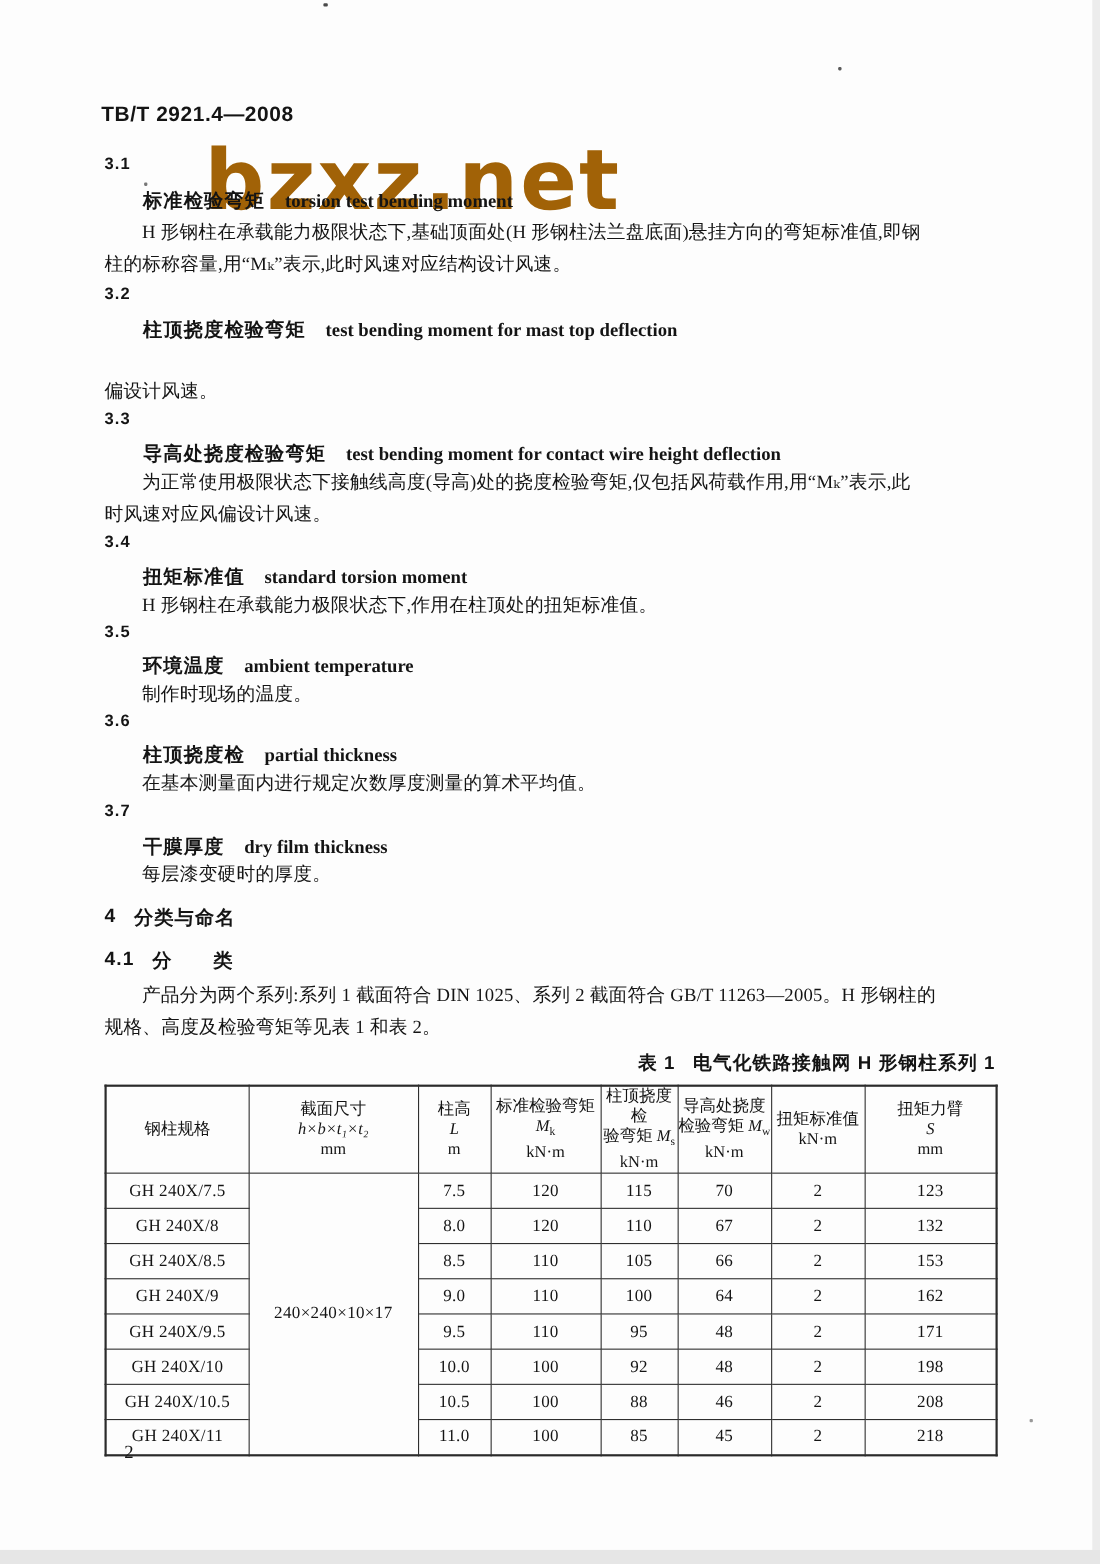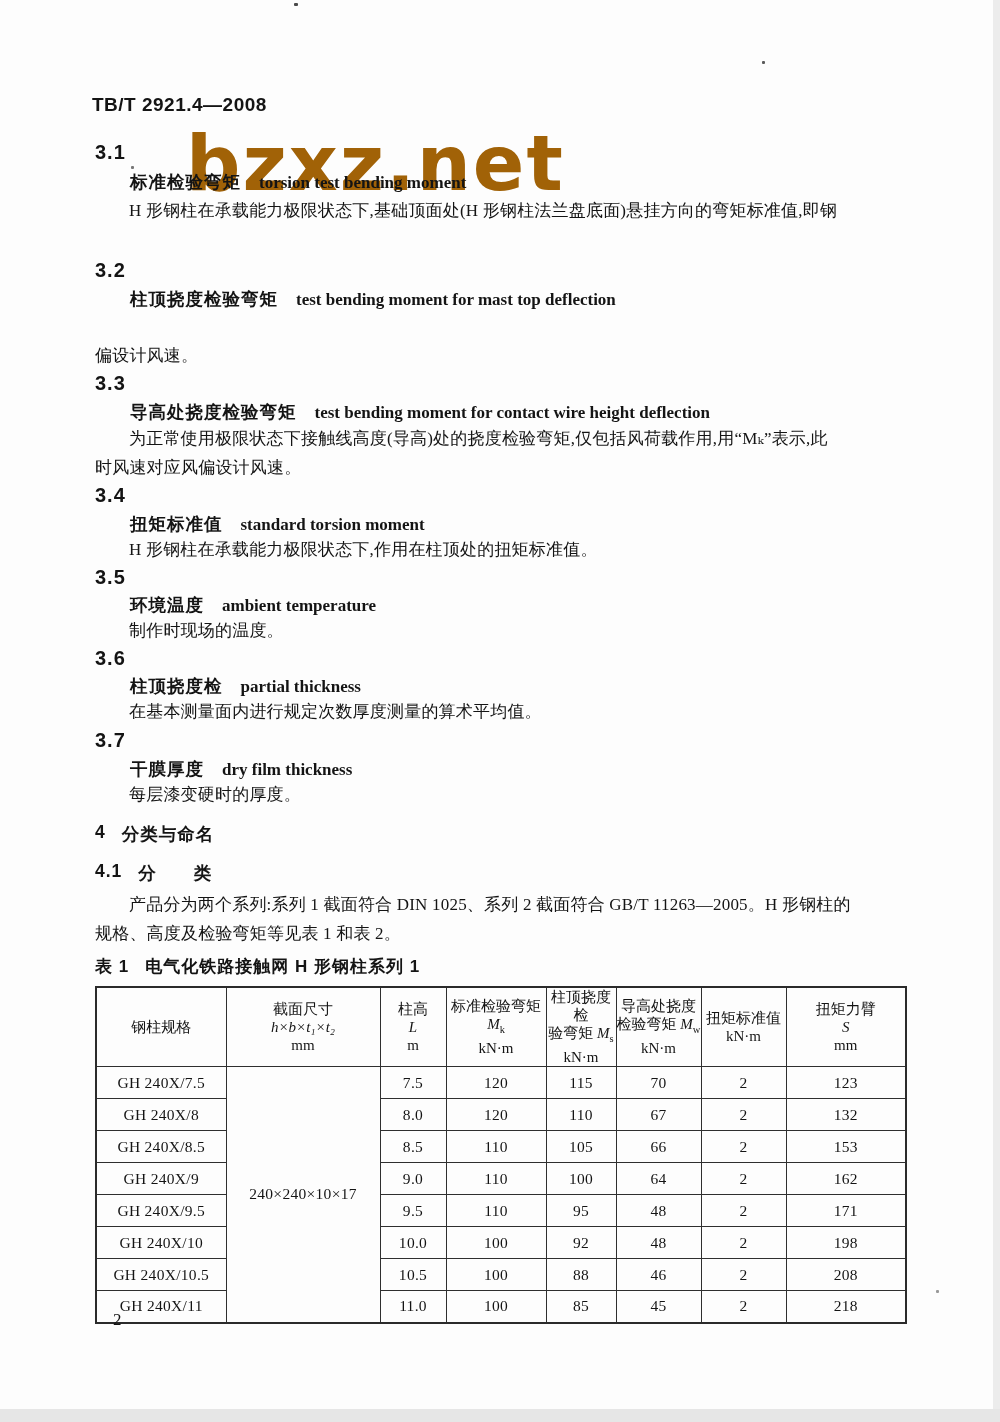--- a/index.html
+++ b/index.html
@@ -23,37 +23,37 @@
     color:#a16207;letter-spacing:2px;z-index:1;
   }
   .content{position:absolute;left:95px;top:0;width:810px;height:1094px;z-index:2;}
   .abs{position:absolute;left:0;}
   .doc-number{
     font-family:"Liberation Sans","DejaVu Sans",sans-serif;
     font-weight:bold;font-size:19px;letter-spacing:0.5px;
   }
   .sec-num{
     font-family:"Liberation Sans","DejaVu Sans",sans-serif;
-    font-weight:bold;font-size:20px;letter-spacing:1px;
+    font-weight:bold;font-size:15px;letter-spacing:1px;
   }
   .term-head{left:35px;display:flex;align-items:baseline;gap:18px;white-space:nowrap;}
   .term-cn{
     font-family:"Liberation Sans","DejaVu Sans",sans-serif;
     font-weight:bold;font-size:17.5px;letter-spacing:1px;
   }
   .term-en{font-weight:bold;font-size:17px;}
   .body-line{font-size:17px;line-height:22px;white-space:nowrap;letter-spacing:0.2px;}
   .indent{padding-left:34px;}
   .chap-head{
     font-family:"Liberation Sans","DejaVu Sans",sans-serif;
     font-weight:bold;font-size:17.5px;letter-spacing:1px;
     display:flex;gap:16px;white-space:nowrap;
   }
   .caption{
-    width:810px;text-align:left;
+    width:810px;text-align:right;
     font-family:"Liberation Sans","DejaVu Sans",sans-serif;
     font-weight:bold;font-size:17px;letter-spacing:1px;
   }
   .caption .gap{display:inline-block;width:16px;}
   table.t1{
     border-collapse:collapse;table-layout:fixed;
     width:810px;border:2px solid #2b2b2b;
   }
   table.t1 th,table.t1 td{
     border:1px solid #2f2f2f;text-align:center;vertical-align:middle;
@@ -83,20 +83,21 @@
   <div class="content">
 
     <div class="abs doc-number" style="top:94px;left:-3px">TB/T 2921.4—2008</div>
 
     <div class="abs sec-num" style="top:141px">3.1</div>
     <div class="abs term-head" style="top:170px">
       <span class="term-cn">标准检验弯矩</span>
       <span class="term-en">torsion test bending moment</span>
     </div>
     <div class="abs body-line indent" style="top:200px">H 形钢柱在承载能力极限状态下,基础顶面处(H 形钢柱法兰盘底面)悬挂方向的弯矩标准值,即钢</div>
+    <div class="abs body-line" style="top:229px">柱的标称容量,用“Mₖ”表示,此时风速对应结构设计风速。</div>
 
     <div class="abs sec-num" style="top:259px">3.2</div>
     <div class="abs term-head" style="top:287px">
       <span class="term-cn">柱顶挠度检验弯矩</span>
       <span class="term-en">test bending moment for mast top deflection</span>
     </div>
     <div class="abs body-line" style="top:345px">偏设计风速。</div>
 
     <div class="abs sec-num" style="top:372px">3.3</div>
     <div class="abs body-line indent" style="top:428px">为正常使用极限状态下接触线高度(导高)处的挠度检验弯矩,仅包括风荷载作用,用“Mₖ”表示,此</div>

